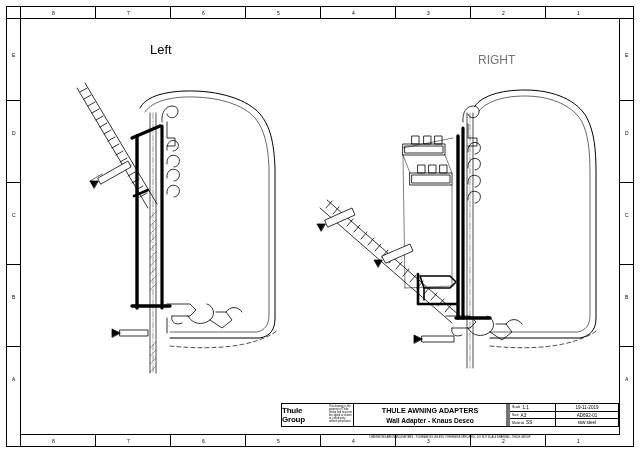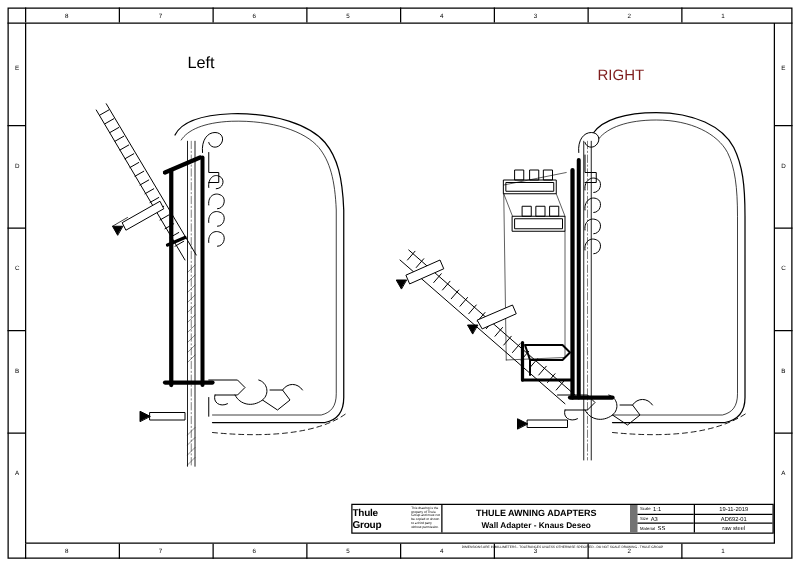--- a/index.html
+++ b/index.html
@@ -10,28 +10,28 @@
   .frame-outer{position:absolute;left:6px;top:6px;width:628px;height:441px;border:1px solid #000;box-sizing:border-box;}
   .frame-inner{position:absolute;left:20px;top:18px;width:600px;height:417px;border:1px solid #000;box-sizing:border-box;}
 
   
   .zone-label{position:absolute;font-size:5px;color:#000;font-family:"Liberation Sans",sans-serif;}
   .tick{position:absolute;background:#000;}
 
   .drawing{position:absolute;left:20px;top:18px;width:600px;height:417px;}
 
   .title-left{position:absolute;left:150px;top:42px;font-size:13px;color:#000;}
-  .title-right{position:absolute;left:478px;top:53px;font-size:12px;color:#7f1d1d;}
+  .title-right{position:absolute;left:478px;top:53px;font-size:12px;color:#737373;}
 
   
   .titleblock{position:absolute;left:281px;top:403px;width:338px;height:24px;border:1px solid #000;box-sizing:border-box;display:flex;}
   .tb-logo{width:72px;border-right:1px solid #000;display:flex;align-items:center;justify-content:center;box-sizing:border-box;}
   .tb-logo-text{font-size:8px;font-weight:bold;font-family:"Liberation Sans",sans-serif;letter-spacing:-0.2px;}
   .tb-logo-sub{font-size:2.6px;line-height:1.15;color:#000;margin-left:2px;max-width:24px;}
-  .tb-mid{flex:1;border-right:6px solid #737373;box-sizing:border-box;display:flex;flex-direction:column;align-items:center;justify-content:center;}
+  .tb-mid{flex:1;border-right:4px solid #737373;box-sizing:border-box;display:flex;flex-direction:column;align-items:center;justify-content:center;}
   .tb-title1{font-size:7.2px;font-weight:bold;}
   .tb-title2{font-size:6.6px;font-weight:bold;margin-top:2px;}
   .tb-right{width:108px;display:flex;box-sizing:border-box;}
   .tb-col-a{width:46px;border-right:1px solid #000;box-sizing:border-box;display:flex;flex-direction:column;}
   .tb-col-b{flex:1;display:flex;flex-direction:column;}
   .tb-cell{flex:1;border-bottom:1px solid #000;box-sizing:border-box;display:flex;align-items:center;font-size:4.6px;padding-left:2px;}
   .tb-cell:last-child{border-bottom:none;}
   .tb-cell .k{font-size:3.4px;color:#000;margin-right:2px;}
   .tb-cell-c{justify-content:center;padding-left:0;}
   .tb-foot{position:absolute;left:281px;top:436px;width:338px;font-size:2.6px;color:#000;text-align:center;}

